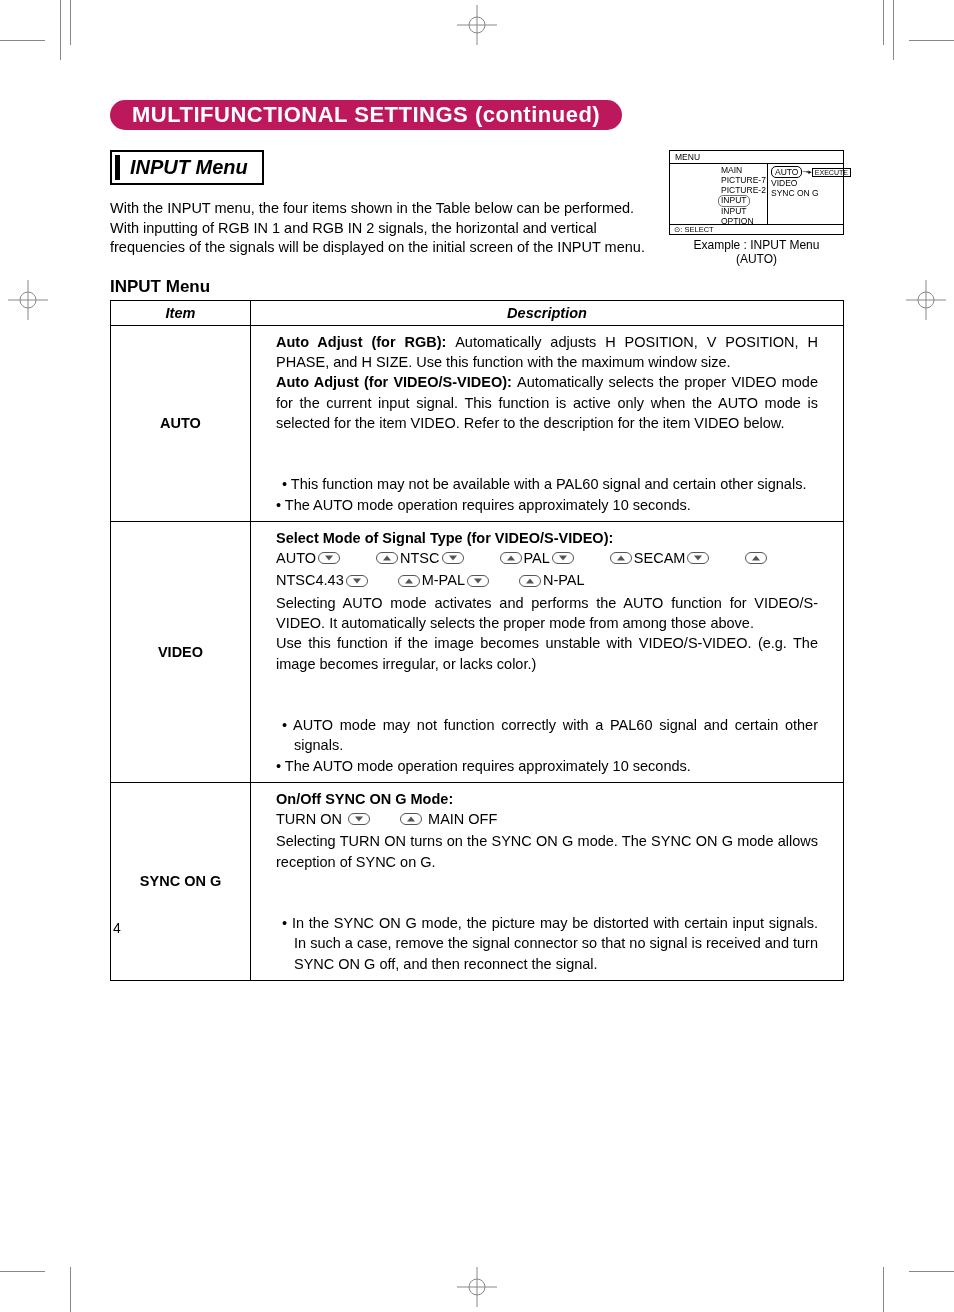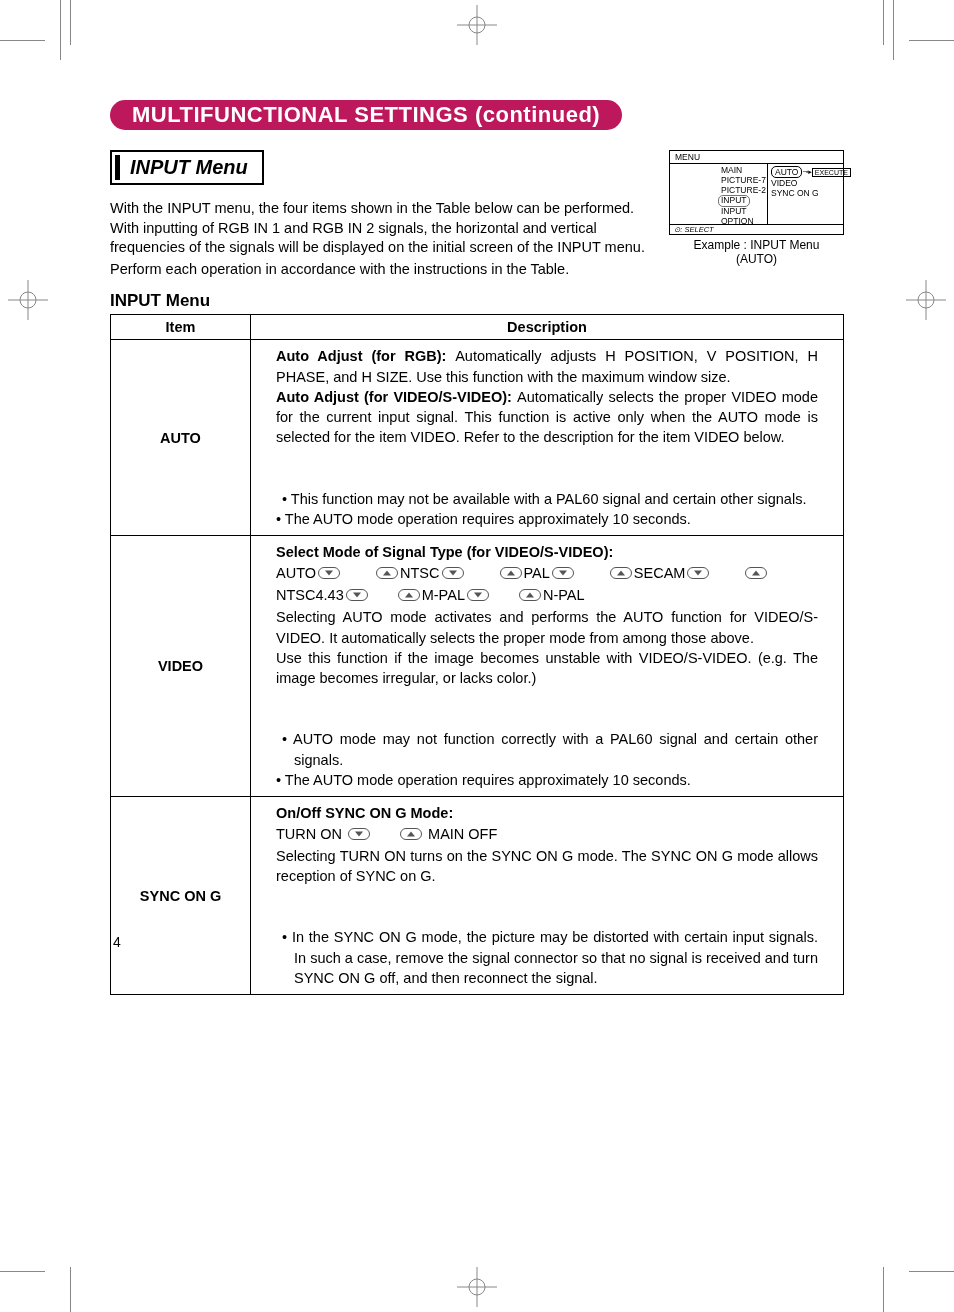--- a/index.html
+++ b/index.html
@@ -139,21 +139,20 @@
     }
     .osd-exec {
       border: 1px solid #000;
       font-size: 7px;
       padding: 0 2px;
     }
     .osd-footer {
       border-top: 1px solid #000;
       padding: 0 4px;
       font-size: 7.5px;
-      font-style: italic;
     }
     .osd-caption { line-height: 1.2; }
 
     .table-title {
       font-weight: bold;
       font-size: 17px;
       margin-bottom: 3px;
       color: #000;
     }
     table.settings {
@@ -163,20 +162,21 @@
     }
     table.settings th, table.settings td {
       border: 1.5px solid #000;
       padding: 6px 25px;
       vertical-align: top;
     }
     table.settings th {
       font-weight: bold;
       text-align: center;
       padding: 4px 10px;
+      font-style: italic;
     }
     table.settings td.item-cell {
       text-align: center;
       font-weight: bold;
       vertical-align: middle;
       width: 140px;
     }
     table.settings td.desc-cell {
       line-height: 1.4;
       text-align: justify;
@@ -262,21 +262,20 @@
 
 <div class="page">
 
   <div class="heading-banner">MULTIFUNCTIONAL SETTINGS (continued)</div>
 
   <div class="intro-row">
     <div style="flex:1">
       <div class="section-title">INPUT Menu</div>
       <div class="intro-text">
         <p>With the INPUT menu, the four items shown in the Table below can be performed. With inputting of RGB IN 1 and RGB IN 2 signals, the horizontal and vertical frequencies of the signals will be displayed on the initial screen of the INPUT menu.</p>
-        <p>Perform each operation in accordance with the instructions in the Table.</p>
       </div>
     </div>
     <div class="osd-box">
       <div class="osd-frame">
         <div class="osd-header">MENU</div>
         <div class="osd-body">
           <div class="osd-left">
             <div>MAIN</div>
             <div>PICTURE-7</div>
             <div>PICTURE-2</div>

